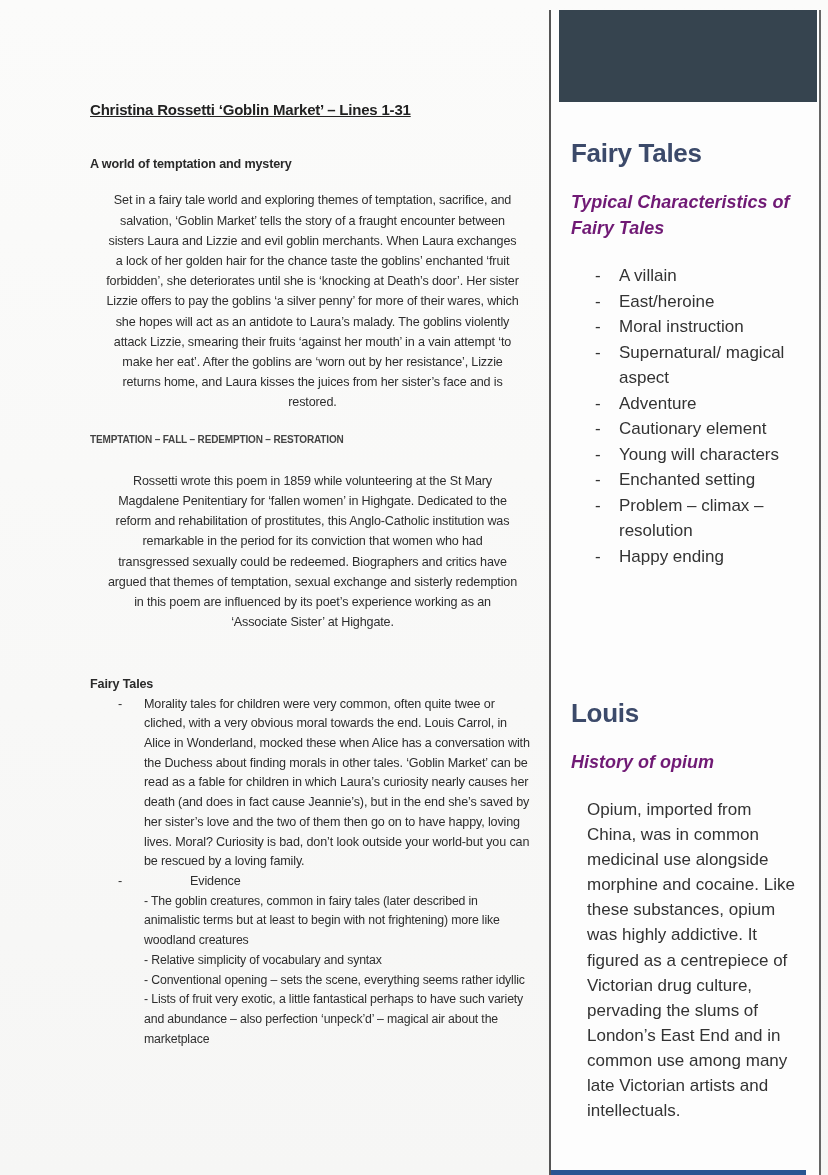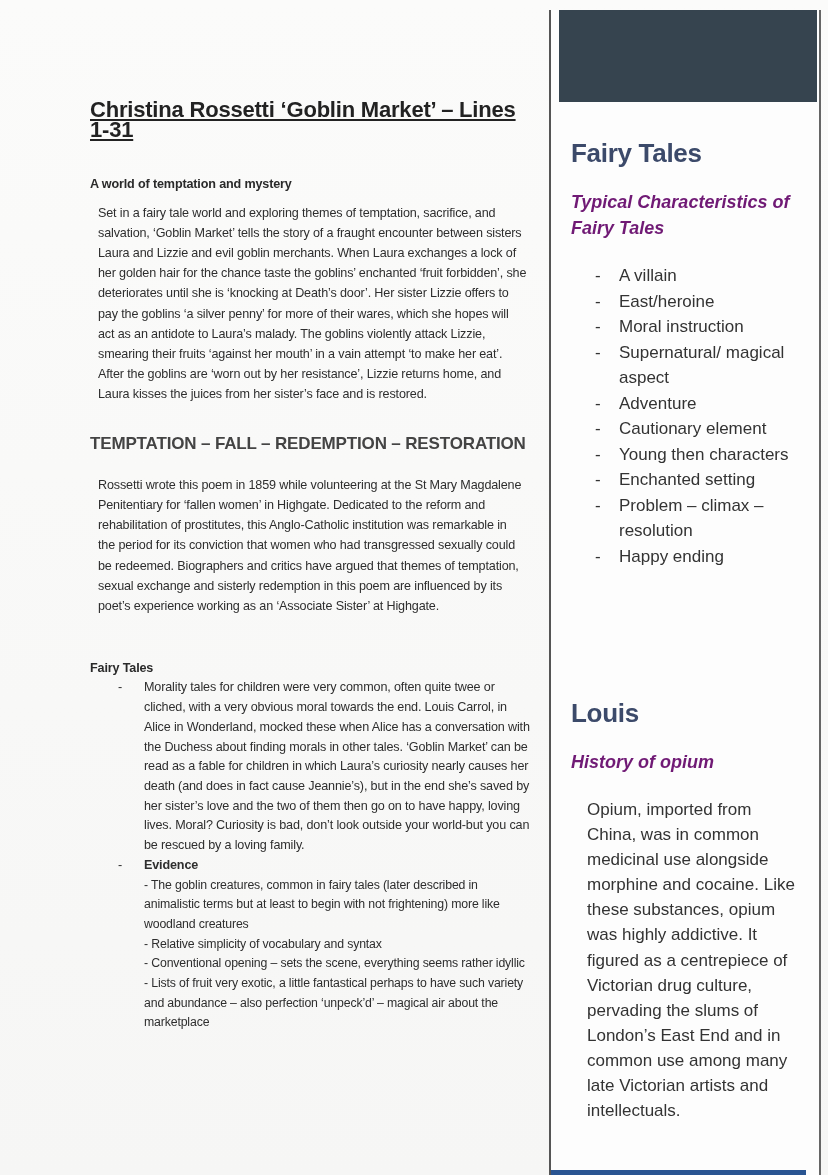--- a/index.html
+++ b/index.html
@@ -13,31 +13,31 @@
   .page {
     position: absolute; left: 0; top: 0; width: 828px; height: 1175px;
     background: linear-gradient(180deg, #fbfbfa 0%, #f6f6f5 100%);
   }
   .main {
     position: absolute; left: 90px; top: 100px; width: 445px;
     font-size: 12.6px; line-height: 20.2px; color: #2e2e2e;
     letter-spacing: -0.15px;
   }
   .doc-title {
-    font-weight: bold; font-size: 22px; text-decoration: underline;
+    font-weight: bold; font-size: 15px; text-decoration: underline;
     margin: 0 0 34px 0; letter-spacing: -0.2px; color: #222;
   }
   .section-heading { font-weight: bold; margin: 0; color: #2a2a2a; }
-  .para { margin: 8px; }
-  .themes { font-weight: bold; margin: 29px 0 21px 0; color: #444; font-size: 17px; }
+  .para { margin: 16px; text-align: center; }
+  .themes { font-weight: bold; margin: 17px 0 21px 0; color: #444; font-size: 10px; }
   .block { margin-bottom: 42px; }
   .sub-list { list-style: none; margin: 0; padding: 0; }
   .sub-list li { position: relative; padding-left: 54px; line-height: 19.7px; }
   .sub-list li .dash { position: absolute; left: 28px; top: 0; }
-  .evidence-title { font-weight: bold; }
+  .evidence-title { font-weight: normal; margin-left: 46px; }
   .ev-line { display: block; font-size: 12.3px; line-height: 19.7px; }
 
   .sidebar {
     position: absolute; left: 549px; top: 10px; width: 268px; height: 1175px;
     border-left: 2px solid #555; border-right: 2px solid #666;
     background: #fdfdfd;
   }
   .sidebar-header {
     position: absolute; left: 8px; top: 0; width: 258px; height: 92px;
     background: #36444f;
@@ -99,21 +99,21 @@
     <div class="sb-content">
       <h2 class="sb-title">Fairy Tales</h2>
       <p class="sb-subtitle">Typical Characteristics of Fairy Tales</p>
       <ul class="sb-list">
         <li><span class="dash">-</span><span>A villain</span></li>
         <li><span class="dash">-</span><span>East/heroine</span></li>
         <li><span class="dash">-</span><span>Moral instruction</span></li>
         <li><span class="dash">-</span><span>Supernatural/ magical aspect</span></li>
         <li><span class="dash">-</span><span>Adventure</span></li>
         <li><span class="dash">-</span><span>Cautionary element</span></li>
-        <li><span class="dash">-</span><span>Young then characters</span></li>
+        <li><span class="dash">-</span><span>Young will characters</span></li>
         <li><span class="dash">-</span><span>Enchanted setting</span></li>
         <li><span class="dash">-</span><span>Problem – climax – resolution</span></li>
         <li><span class="dash">-</span><span>Happy ending</span></li>
       </ul>
     </div>
 
     <div class="opium-block">
       <h2 class="sb-title">Louis</h2>
       <p class="sb-subtitle">History of opium</p>
       <p class="opium-para">Opium, imported from China, was in common medicinal use alongside morphine and cocaine. Like these substances, opium was highly addictive. It figured as a centrepiece of Victorian drug culture, pervading the slums of London’s East End and in common use among many late Victorian artists and intellectuals.</p>

